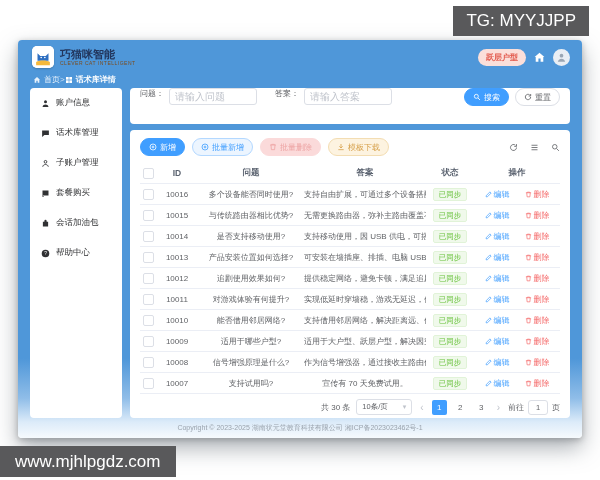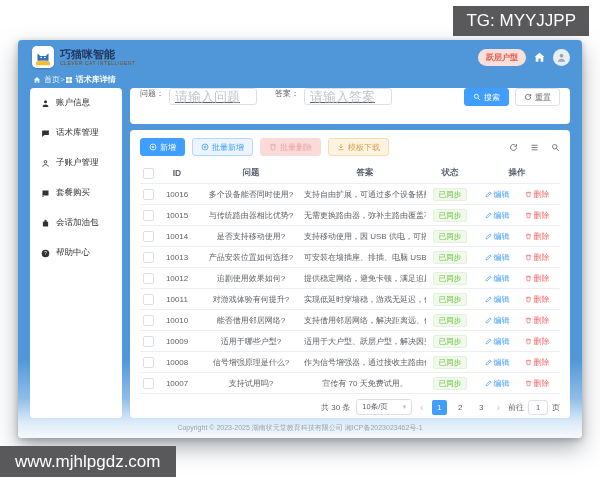--- a/index.html
+++ b/index.html
@@ -54,27 +54,27 @@
   .side-item .ic{color:#303133;flex:0 0 auto;}
 
   
   .main{position:absolute;left:112px;right:12px;top:48px;}
   .card{background:#fff;border-radius:4px;box-sizing:border-box;}
 
   
   .filter-card{height:36px;display:flex;align-items:flex-start;padding:0 10px;gap:5px;}
   .f-label{font-size:8px;color:#606266;white-space:nowrap;}
   .f-input{width:88px;height:17px;border:1px solid #dcdfe6;border-radius:3px;
-    font-size:13px;color:#606266;padding:0 5px;box-sizing:border-box;outline:none;
-    font-family:inherit;text-decoration:underline;}
+    font-size:10px;color:#606266;padding:0 5px;box-sizing:border-box;outline:none;
+    font-family:inherit;}
   .f-input::placeholder{color:#c0c4cc;}
   .f-gap{width:8px;}
   .f-actions{margin-left:auto;display:flex;gap:6px;}
   .btn{display:inline-flex;align-items:center;justify-content:center;gap:3px;
-    height:18px;padding:4px 8px;border-radius:3px;font-size:8px;cursor:pointer;
+    height:18px;padding:4px 8px;border-radius:9px;font-size:8px;cursor:pointer;
     border:1px solid transparent;box-sizing:border-box;white-space:nowrap;}
   .btn-primary{background:#409EFF;border-color:#409EFF;color:#fff;}
   .btn-plain{background:#fff;border-color:#dcdfe6;color:#606266;}
 
   
   .table-card{margin-top:6px;height:288px;padding:8px 10px;position:relative;}
   .toolbar{display:flex;align-items:center;gap:7px;}
   .btn-blue-plain{background:#ecf5ff;border-color:#b3d8ff;color:#409EFF;}
   .btn-danger-dis{background:#fbdada;border-color:#fbdada;color:#eda3a3;cursor:not-allowed;}
   .btn-warn-plain{background:#fdf3e0;border-color:#f3ddb2;color:#d6a04a;}

